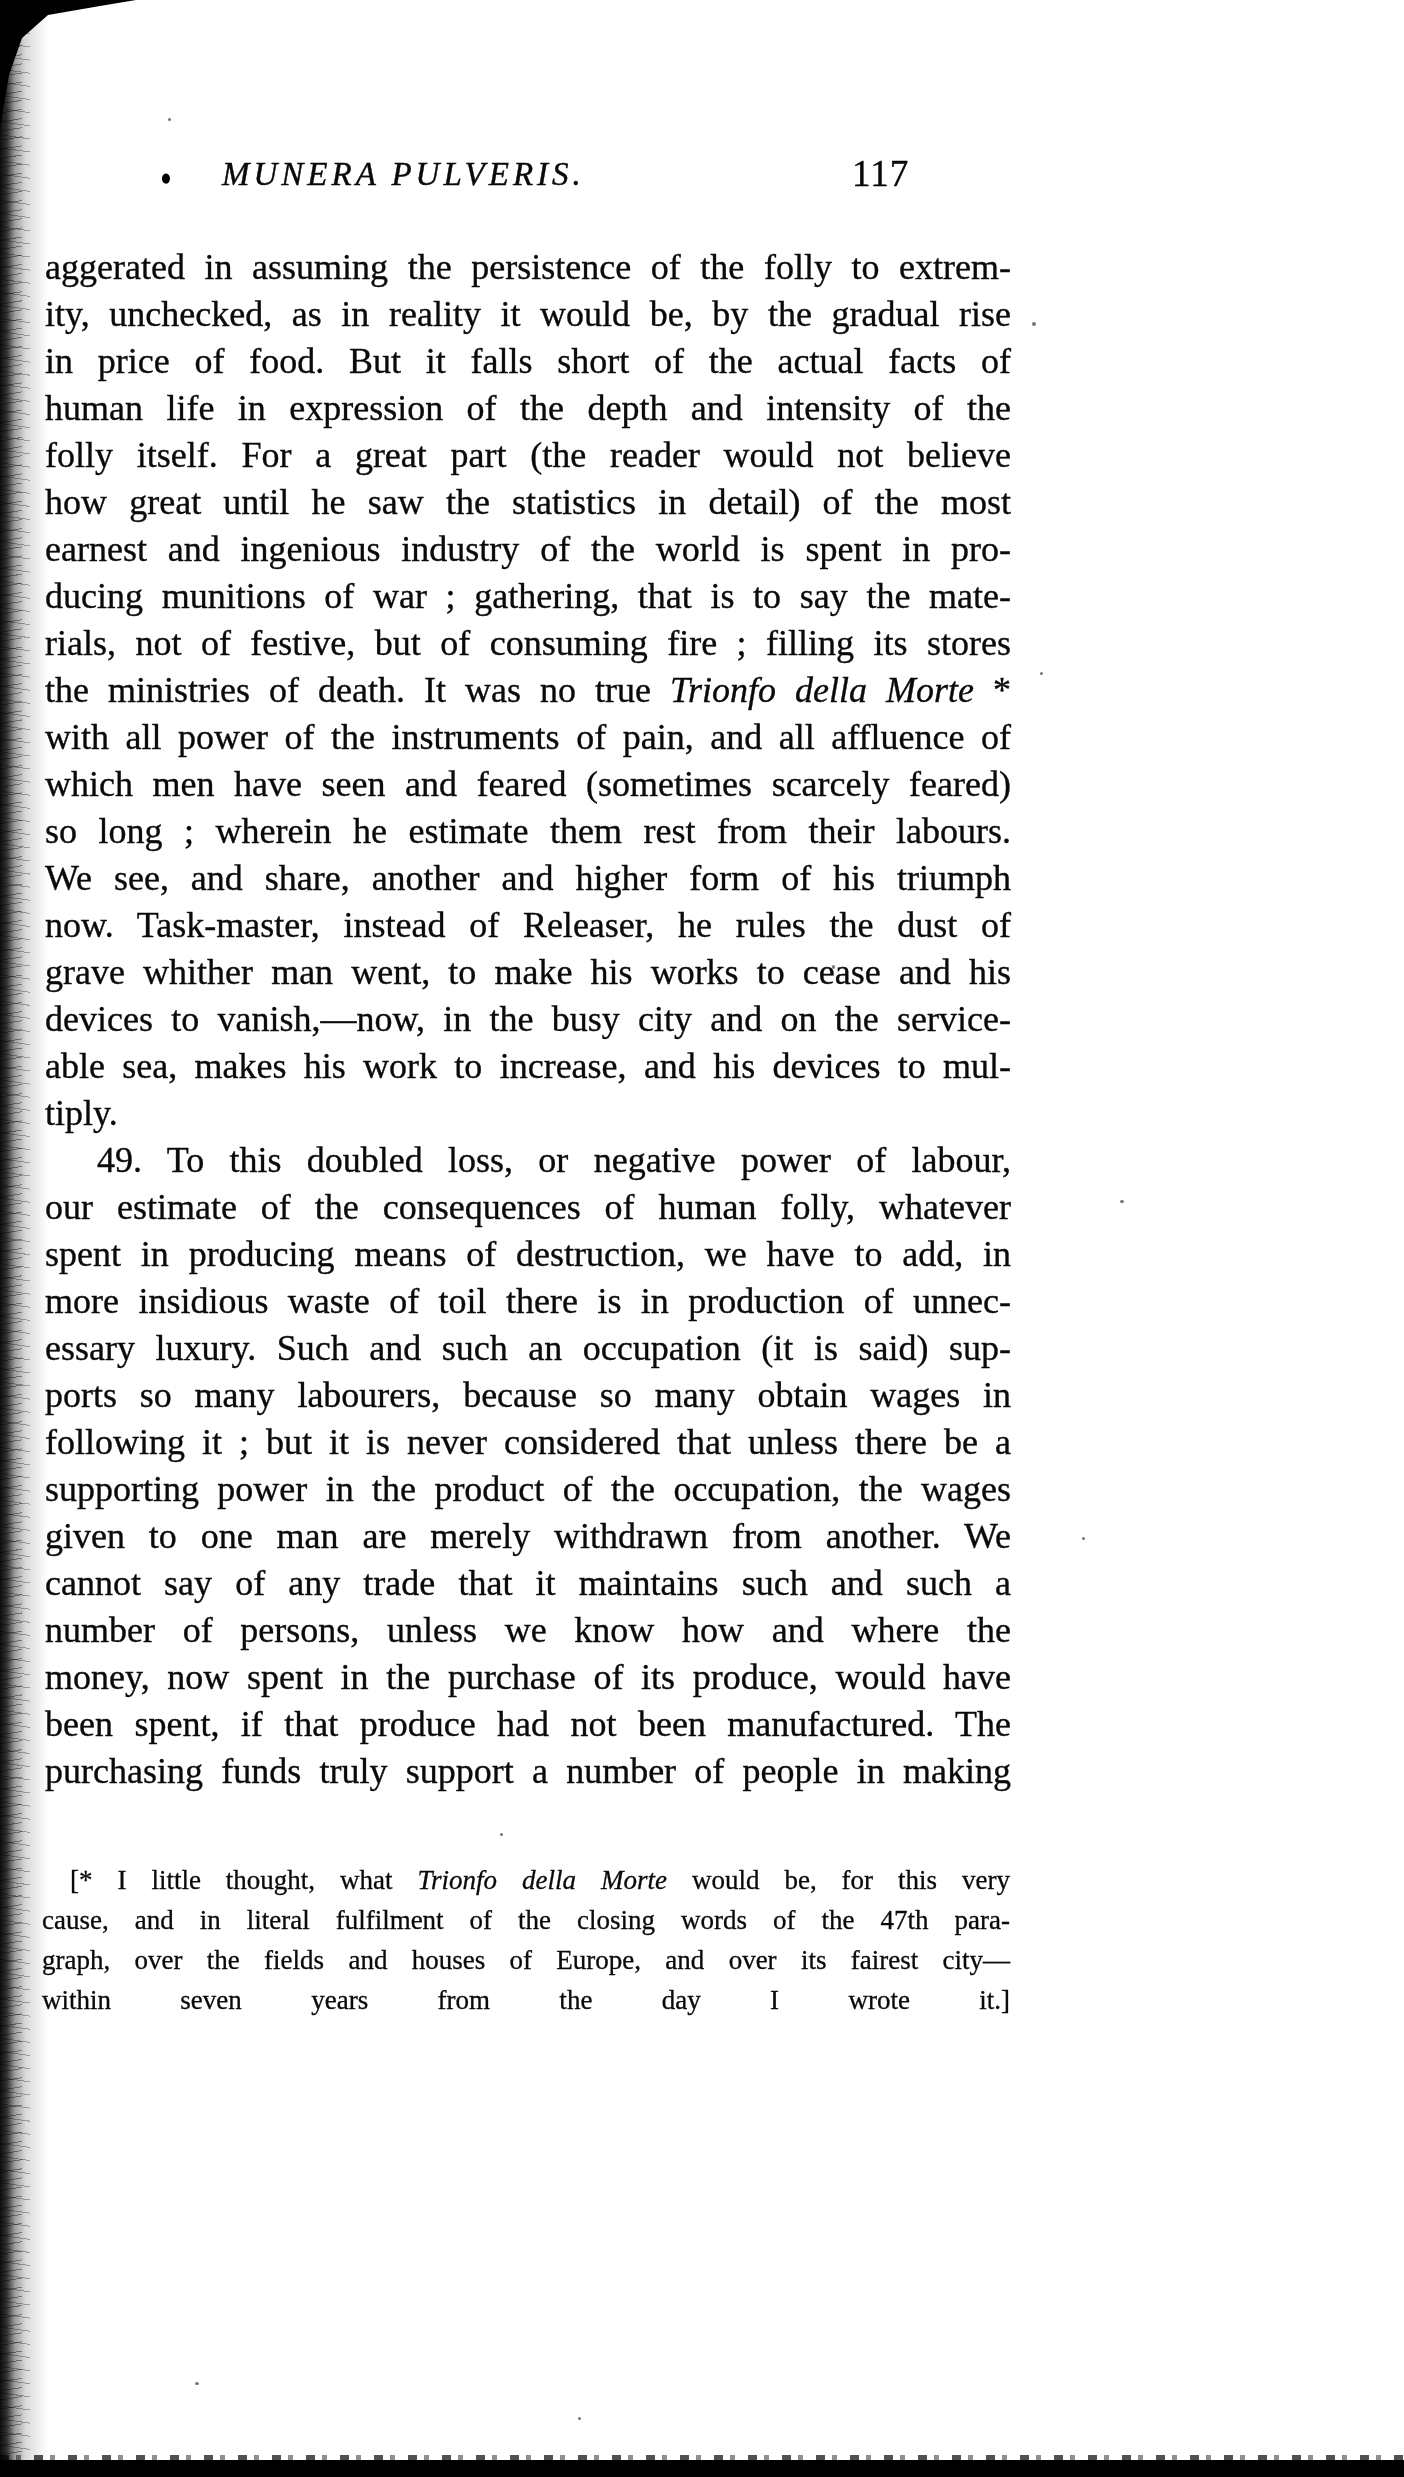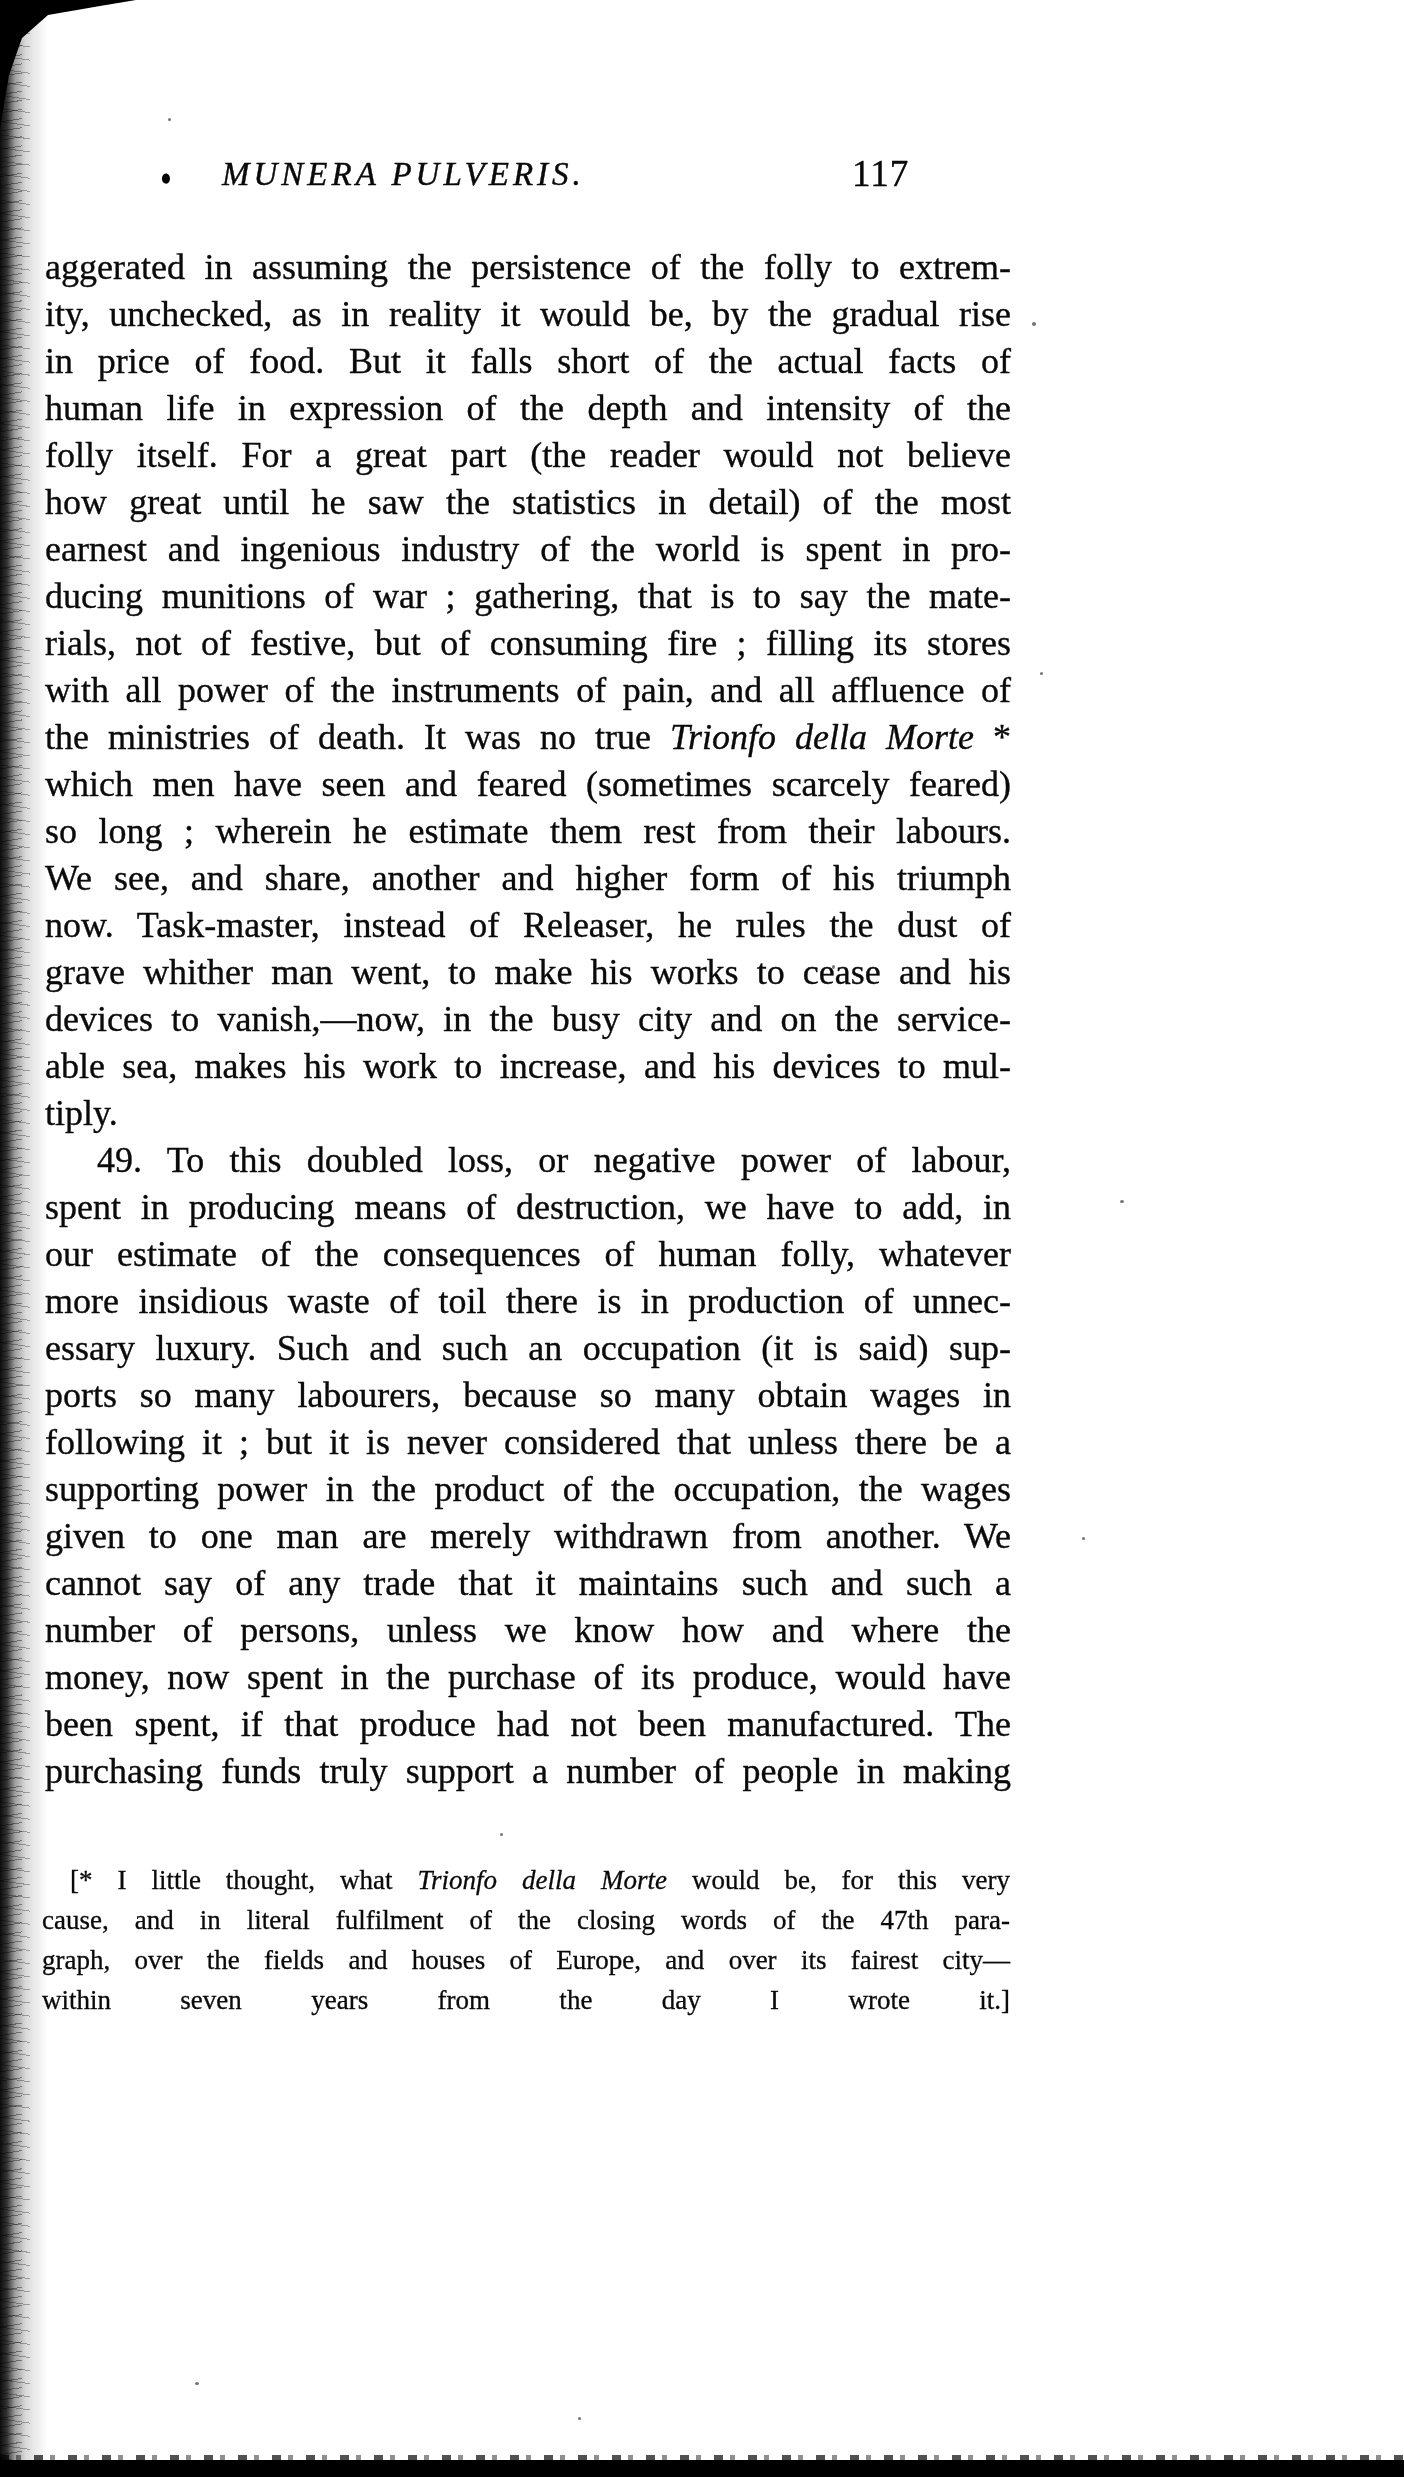--- a/index.html
+++ b/index.html
@@ -122,33 +122,33 @@
   <main class="body-text" id="body-text">
       <div class="body-line"><span>aggerated in assuming the persistence of the folly to extrem-</span></div>
       <div class="body-line"><span>ity, unchecked, as in reality it would be, by the gradual rise</span></div>
       <div class="body-line"><span>in price of food.  But it falls short of the actual facts of</span></div>
       <div class="body-line"><span>human life in expression of the depth and intensity of the</span></div>
       <div class="body-line"><span>folly itself.  For a great part (the reader would not believe</span></div>
       <div class="body-line"><span>how great until he saw the statistics in detail) of the most</span></div>
       <div class="body-line"><span>earnest and ingenious industry of the world is spent in pro-</span></div>
       <div class="body-line"><span>ducing munitions of war ; gathering, that is to say the mate-</span></div>
       <div class="body-line"><span>rials, not of festive, but of consuming fire ; filling its stores</span></div>
+      <div class="body-line"><span>the ministries of death.  It was no true </span><span class="it">Trionfo della Morte</span><span> *</span></div>
       <div class="body-line"><span>with all power of the instruments of pain, and all affluence of</span></div>
-      <div class="body-line"><span>the ministries of death.  It was no true </span><span class="it">Trionfo della Morte</span><span> *</span></div>
       <div class="body-line"><span>which men have seen and feared (sometimes scarcely feared)</span></div>
       <div class="body-line"><span>so long ; wherein he estimate them rest from their labours.</span></div>
       <div class="body-line"><span>We see, and share, another and higher form of his triumph</span></div>
       <div class="body-line"><span>now.  Task-master, instead of Releaser, he rules the dust of</span></div>
       <div class="body-line"><span>grave whither man went, to make his works to cease and his</span></div>
       <div class="body-line"><span>devices to vanish,—now, in the busy city and on the service-</span></div>
       <div class="body-line"><span>able sea, makes his work to increase, and his devices to mul-</span></div>
       <div class="body-line line-last"><span>tiply.</span></div>
       <div class="body-line line-indent"><span>49. To this doubled loss, or negative power of labour,</span></div>
+      <div class="body-line"><span>our estimate of the consequences of human folly, whatever</span></div>
       <div class="body-line"><span>spent in producing means of destruction, we have to add, in</span></div>
-      <div class="body-line"><span>our estimate of the consequences of human folly, whatever</span></div>
       <div class="body-line"><span>more insidious waste of toil there is in production of unnec-</span></div>
       <div class="body-line"><span>essary luxury.  Such and such an occupation (it is said) sup-</span></div>
       <div class="body-line"><span>ports so many labourers, because so many obtain wages in</span></div>
       <div class="body-line"><span>following it ; but it is never considered that unless there be a</span></div>
       <div class="body-line"><span>supporting power in the product of the occupation, the wages</span></div>
       <div class="body-line"><span>given to one man are merely withdrawn from another.  We</span></div>
       <div class="body-line"><span>cannot say of any trade that it maintains such and such a</span></div>
       <div class="body-line"><span>number of persons, unless we know how and where the</span></div>
       <div class="body-line"><span>money, now spent in the purchase of its produce, would have</span></div>
       <div class="body-line"><span>been spent, if that produce had not been manufactured.  The</span></div>

